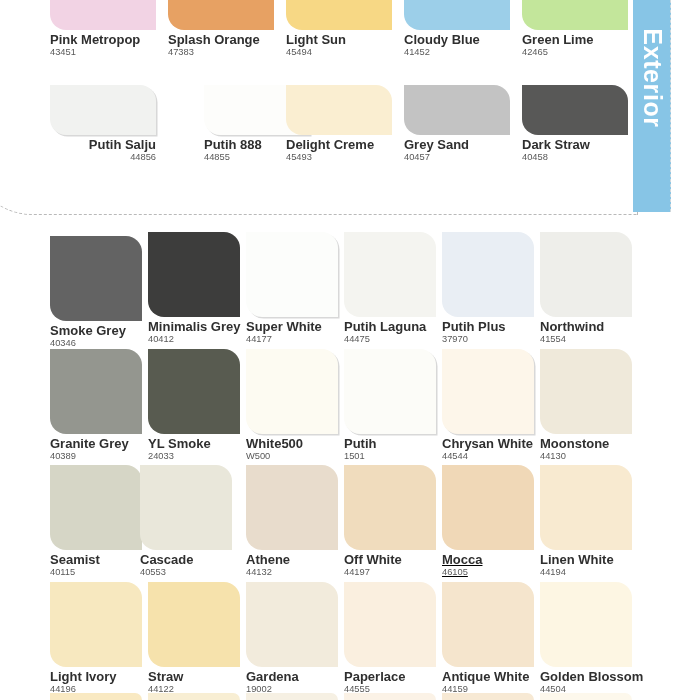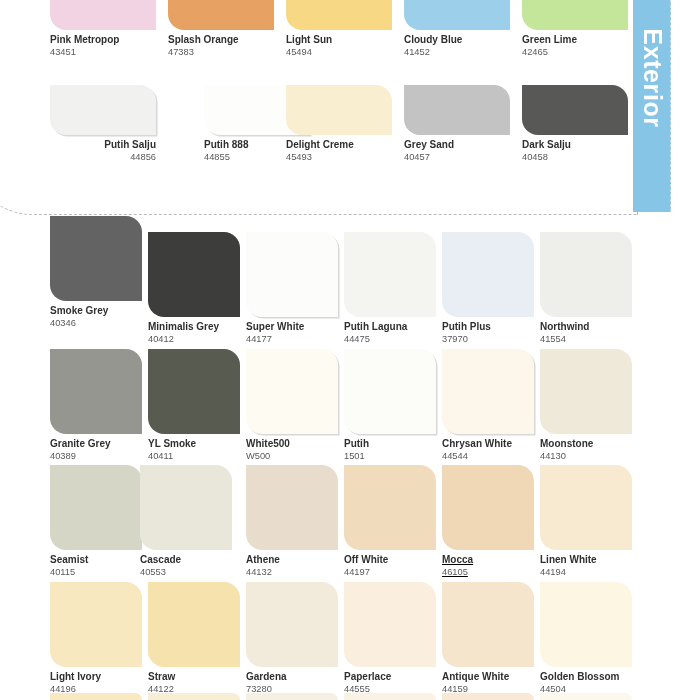--- a/index.html
+++ b/index.html
@@ -40,21 +40,21 @@
   .cell{position:absolute;}
   .chip{
     width:100%;
     border-radius:0 16px 0 16px;
     box-sizing:border-box;
   }
   .chip.outlined{
     box-shadow:1.5px 1.5px 0 0 #d8d8d8;
   }
   .lbl-name{
-    font-size:10px;font-weight:bold;color:#2f2f2f;
+    font-size:13px;font-weight:bold;color:#2f2f2f;
     margin-top:4px;line-height:12px;white-space:nowrap;
   }
   .lbl-code{
     font-size:9.3px;font-weight:normal;color:#585858;
     line-height:12px;white-space:nowrap;
   }
 
   
   .top-cell{width:106px;}
   .top-cell .chip{height:50px;}
@@ -109,31 +109,31 @@
       <div class="lbl-name">Delight Creme</div>
       <div class="lbl-code">45493</div>
     </div>
     <div class="cell top-cell" style="left: 404px; top: 85px;">
       <div class="chip" style="background: rgb(195, 195, 195);"></div>
       <div class="lbl-name">Grey Sand</div>
       <div class="lbl-code">40457</div>
     </div>
     <div class="cell top-cell" style="left: 522px; top: 85px;">
       <div class="chip" style="background: rgb(88, 88, 87);"></div>
-      <div class="lbl-name">Dark Salju</div>
+      <div class="lbl-name">Dark Straw</div>
       <div class="lbl-code">40458</div>
     </div>
   </div>
 
 <div id="exterior-tab">
   <span class="tab-label">Exterior</span>
 </div>
 
 <div id="main-grid" class="grid">
-    <div class="cell main-cell" style="left: 50px; top: 216px;">
+    <div class="cell main-cell" style="left: 50px; top: 236px;">
       <div class="chip" style="background: rgb(99, 99, 99);"></div>
       <div class="lbl-name">Smoke Grey</div>
       <div class="lbl-code">40346</div>
     </div>
     <div class="cell main-cell" style="left: 148px; top: 232px;">
       <div class="chip" style="background: rgb(61, 61, 60);"></div>
       <div class="lbl-name">Minimalis Grey</div>
       <div class="lbl-code">40412</div>
     </div>
     <div class="cell main-cell" style="left: 246px; top: 232px;">
@@ -157,21 +157,21 @@
       <div class="lbl-code">41554</div>
     </div>
     <div class="cell main-cell" style="left: 50px; top: 349px;">
       <div class="chip" style="background: rgb(148, 150, 143);"></div>
       <div class="lbl-name">Granite Grey</div>
       <div class="lbl-code">40389</div>
     </div>
     <div class="cell main-cell" style="left: 148px; top: 349px;">
       <div class="chip" style="background: rgb(88, 91, 80);"></div>
       <div class="lbl-name">YL Smoke</div>
-      <div class="lbl-code">40411</div>
+      <div class="lbl-code">24033</div>
     </div>
     <div class="cell main-cell" style="left: 246px; top: 349px;">
       <div class="chip outlined" style="background: rgb(253, 251, 242);"></div>
       <div class="lbl-name">White500</div>
       <div class="lbl-code">W500</div>
     </div>
     <div class="cell main-cell" style="left: 344px; top: 349px;">
       <div class="chip outlined" style="background: rgb(252, 252, 248);"></div>
       <div class="lbl-name">Putih</div>
       <div class="lbl-code">1501</div>
@@ -222,21 +222,21 @@
       <div class="lbl-code">44196</div>
     </div>
     <div class="cell main-cell" style="left: 148px; top: 582px;">
       <div class="chip" style="background: rgb(246, 226, 172);"></div>
       <div class="lbl-name">Straw</div>
       <div class="lbl-code">44122</div>
     </div>
     <div class="cell main-cell" style="left: 246px; top: 582px;">
       <div class="chip" style="background: rgb(242, 235, 220);"></div>
       <div class="lbl-name">Gardena</div>
-      <div class="lbl-code">73280</div>
+      <div class="lbl-code">19002</div>
     </div>
     <div class="cell main-cell" style="left: 344px; top: 582px;">
       <div class="chip" style="background: rgb(250, 239, 223);"></div>
       <div class="lbl-name">Paperlace</div>
       <div class="lbl-code">44555</div>
     </div>
     <div class="cell main-cell" style="left: 442px; top: 582px;">
       <div class="chip" style="background: rgb(245, 229, 205);"></div>
       <div class="lbl-name">Antique White</div>
       <div class="lbl-code">44159</div>

